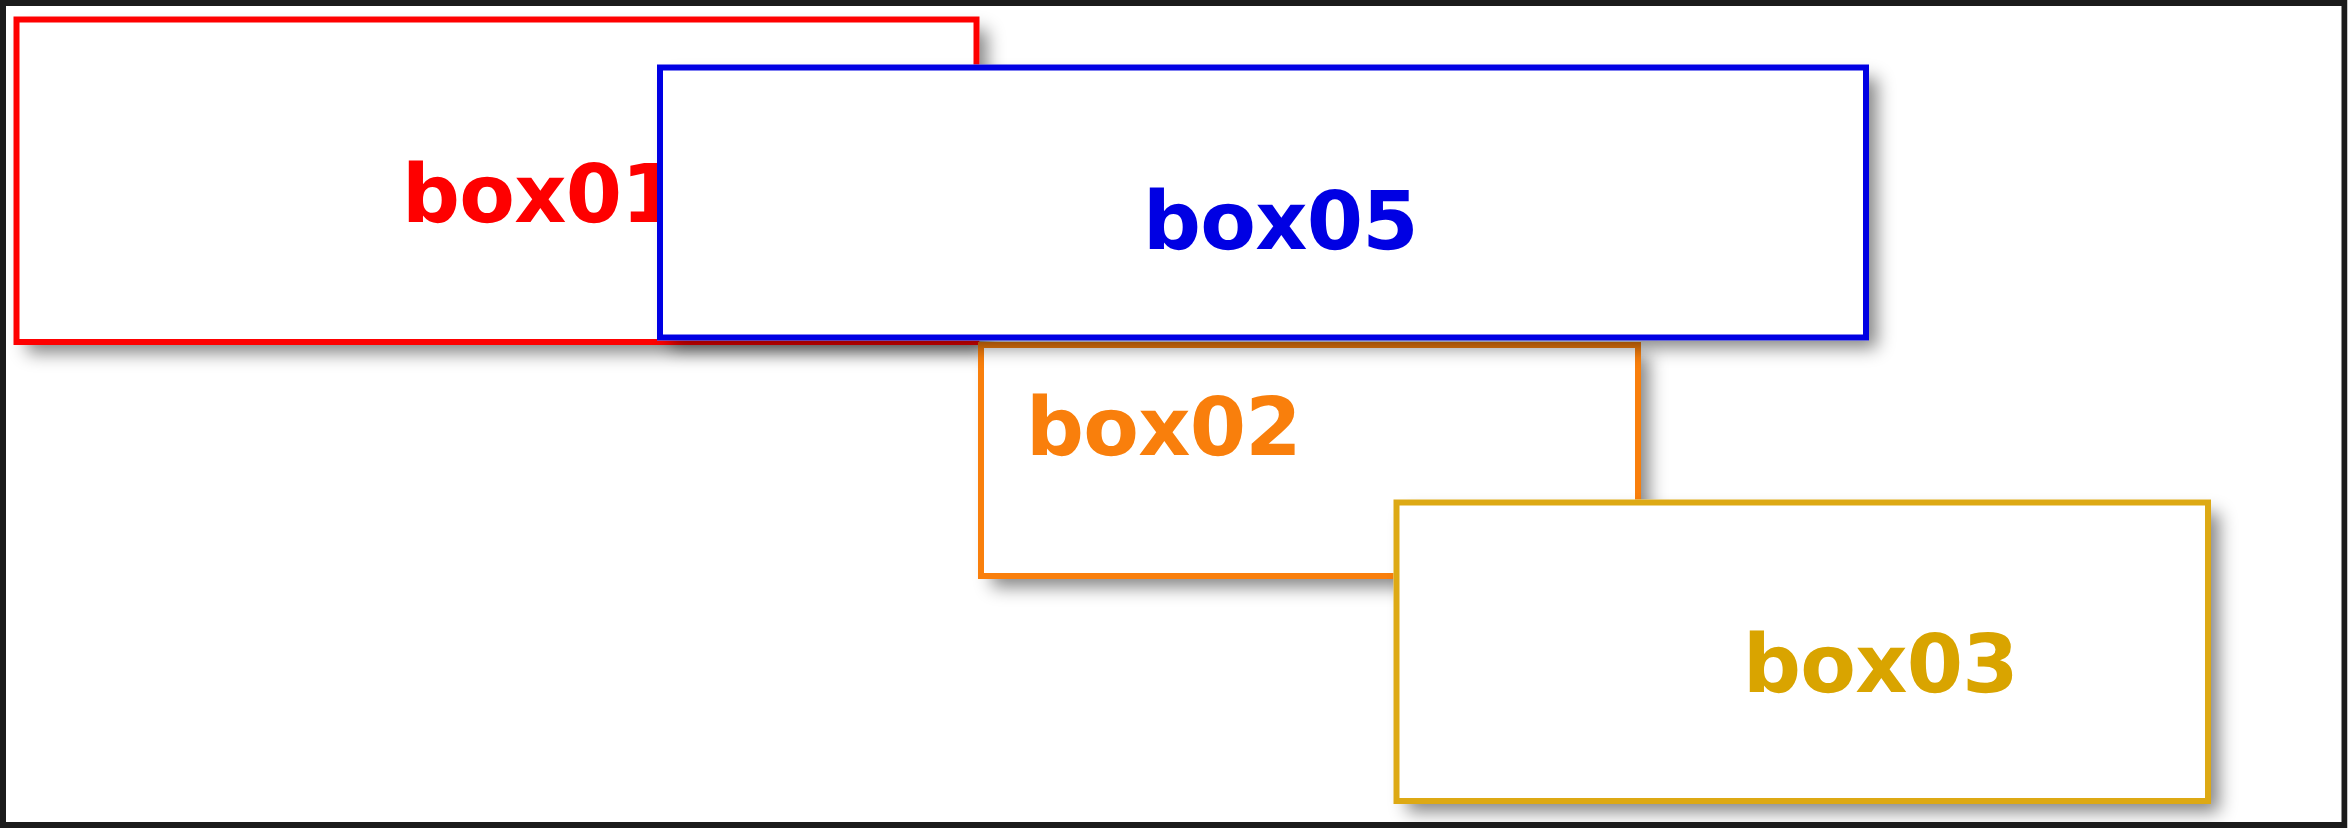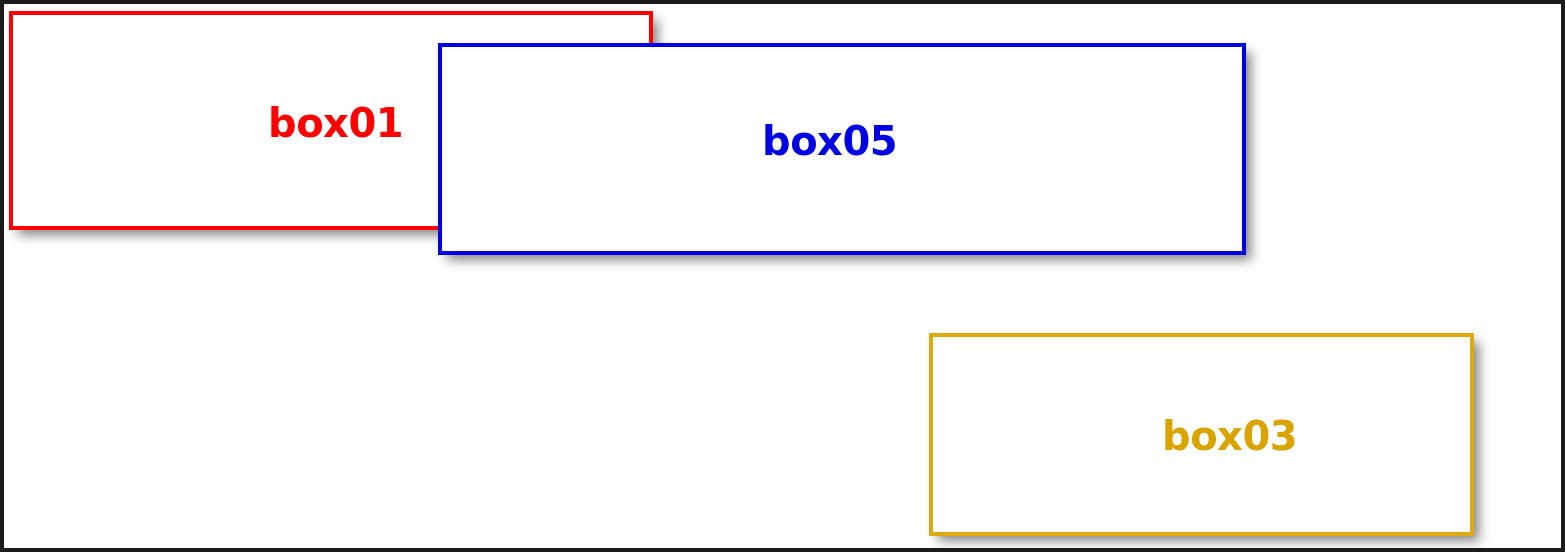--- a/index.html
+++ b/index.html
@@ -30,21 +30,21 @@
     background: #ffffff;
     border-style: solid;
     border-width: 4px;
     box-shadow: 7px 7px 11px -2px rgba(0, 0, 0, 0.48);
   }
 
   .box-label {
     position: absolute;
     font-family: "DejaVu Sans", "Liberation Sans", sans-serif;
     font-weight: bold;
-    font-size: 40px;
+    font-size: 54px;
     letter-spacing: -0.5px;
     line-height: 1;
     white-space: nowrap;
     user-select: none;
   }
 
   
   
   #box01 {
     left: 5px;
@@ -103,40 +103,43 @@
     color: #d9a400;
     top: 79px;
     left: 229px;
   }
 
   
   #box05 {
     left: 434px;
     top: 39px;
     width: 808px;
-    height: 212px;
+    height: 184px;
     border-color: #0000e3;
     z-index: 5;
   }
   #box05 .box-label {
     color: #0000e3;
     top: 74px;
     left: 320px;
   }
 </style>
 </head>
 <body>
 
 <div id="canvas">
 
   <div class="box" id="box01">
     <span class="box-label">box01</span>
   </div>
 
 
+  <div class="box" id="box02">
+    <span class="box-label">box02</span>
+  </div>
 
   <div class="box" id="box03">
     <span class="box-label">box03</span>
   </div>
 
   <div class="box" id="box05">
     <span class="box-label">box05</span>
   </div>
 
 </div>

